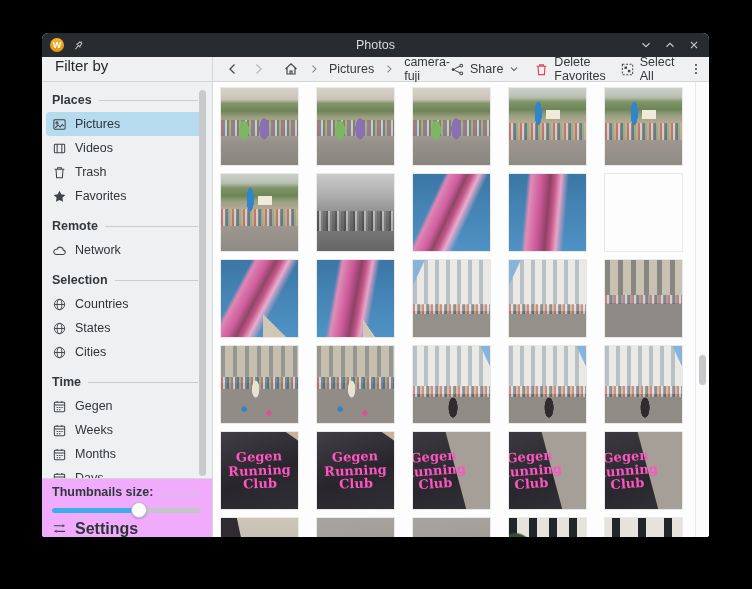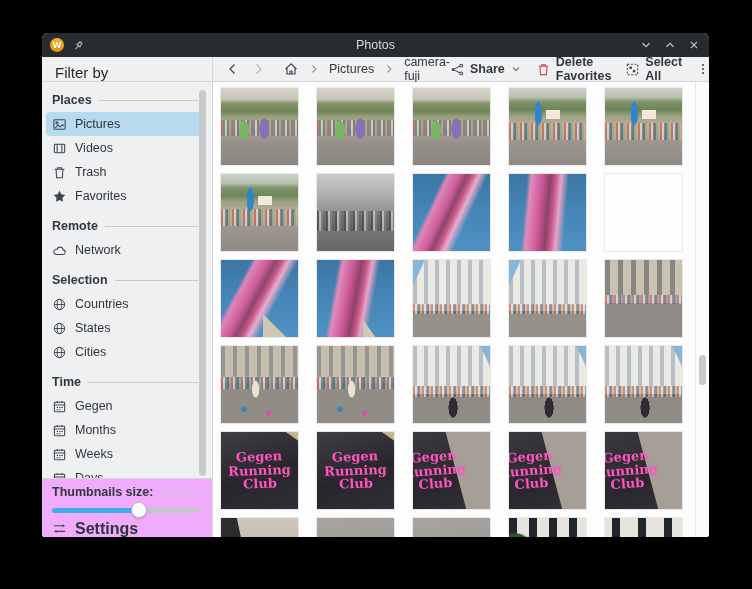--- a/index.html
+++ b/index.html
@@ -16,31 +16,31 @@
   .tb-left { display:flex; align-items:center; gap:8px; z-index:2; }
   .app-icon { width:14px; height:14px; border-radius:50%; background:linear-gradient(180deg,#f7b32b,#e1940f);
               color:#fff; font-size:9px; font-weight:bold; display:flex; align-items:center; justify-content:center; }
   .pin-w { color:#b9bcbf; display:flex; }
   .tb-title { position:absolute; left:0; right:0; text-align:center; color:#d8dadc; font-size:12.5px; }
   .tb-controls { margin-left:auto; display:flex; align-items:center; gap:10px; color:#c3c6c9; z-index:2; }
   .tb-controls span { display:flex; cursor:pointer; }
 
   
   .header { height:25px; display:flex; flex:0 0 auto; border-bottom:1px solid #d3d5d6; background:#eff0f1; }
-  .header-left { width:171px; flex:0 0 auto; display:flex; align-items:flex-end; padding-left:13px;
+  .header-left { width:171px; flex:0 0 auto; display:flex; align-items:flex-start; padding-left:13px;
                  border-right:1px solid #d5d7d8; }
   .filter-title { font-size:15px; color:#26292c; }
   .toolbar { flex:1; display:flex; align-items:center; padding:0 8px 0 12px; color:#3e4246; font-size:12.5px; }
   .ticon { display:flex; color:#45494e; }
   .ticon.dis { color:#b8bbbe; }
   .tool-left { display:flex; align-items:center; gap:9px; }
   .crumb { color:#34383c; }
   .crumb-sep { display:flex; color:#7e8286; }
   .tool-right { margin-left:auto; display:flex; align-items:center; gap:14px; }
-  .tool-btn { display:flex; align-items:center; gap:5px; cursor:pointer; color:#34383c;font-weight:bold; }
+  .tool-btn { display:flex; align-items:center; gap:5px; cursor:pointer; color:#34383c; }
   .tool-btn .red { color:#da4453; }
   .kebab { color:#45494e; display:flex; cursor:pointer; }
 
   
   .main { flex:1; display:flex; min-height:0; }
   .sidebar { width:171px; flex:0 0 auto; position:relative; background:#eff0f1; border-right:1px solid #d5d7d8; }
   .side-list { position:absolute; left:0; top:0; right:0; height:396px; overflow:hidden; padding:6px 14px 0 10px; }
   .side-sec-title { height:24px; display:flex; align-items:center; gap:7px; margin-top:0; }
   .side-sec-title.gap { margin-top:6px; }
   .side-sec-title .t { font-size:12.5px; font-weight:bold; color:#33383c; white-space:nowrap;text-align:center; }
@@ -382,30 +382,30 @@
             </span>
             <span>Gegen</span>
           </div>
           <div class="side-item">
             <span class="s-icon">
               <svg width="15" height="15" viewBox="0 0 16 16" fill="none" stroke="currentColor" stroke-width="1.1">
                 <rect x="2.5" y="3.5" width="11" height="10" rx="1"></rect>
                 <path d="M2.5 6.5h11M5.5 2v2M10.5 2v2M5 9h1.5M7.5 9h1.5M10 9h1.5M5 11.5h1.5M7.5 11.5h1.5"></path>
               </svg>
             </span>
-            <span>Months</span>
+            <span>Weeks</span>
           </div>
           <div class="side-item">
             <span class="s-icon">
               <svg width="15" height="15" viewBox="0 0 16 16" fill="none" stroke="currentColor" stroke-width="1.1">
                 <rect x="2.5" y="3.5" width="11" height="10" rx="1"></rect>
                 <path d="M2.5 6.5h11M5.5 2v2M10.5 2v2M5 9h1.5M7.5 9h1.5M10 9h1.5M5 11.5h1.5M7.5 11.5h1.5"></path>
               </svg>
             </span>
-            <span>Weeks</span>
+            <span>Months</span>
           </div>
           <div class="side-item">
             <span class="s-icon">
               <svg width="15" height="15" viewBox="0 0 16 16" fill="none" stroke="currentColor" stroke-width="1.1">
                 <rect x="2.5" y="3.5" width="11" height="10" rx="1"></rect>
                 <path d="M2.5 6.5h11M5.5 2v2M10.5 2v2M5 9h1.5M7.5 9h1.5M10 9h1.5M5 11.5h1.5M7.5 11.5h1.5"></path>
               </svg>
             </span>
             <span>Days</span>
           </div>

